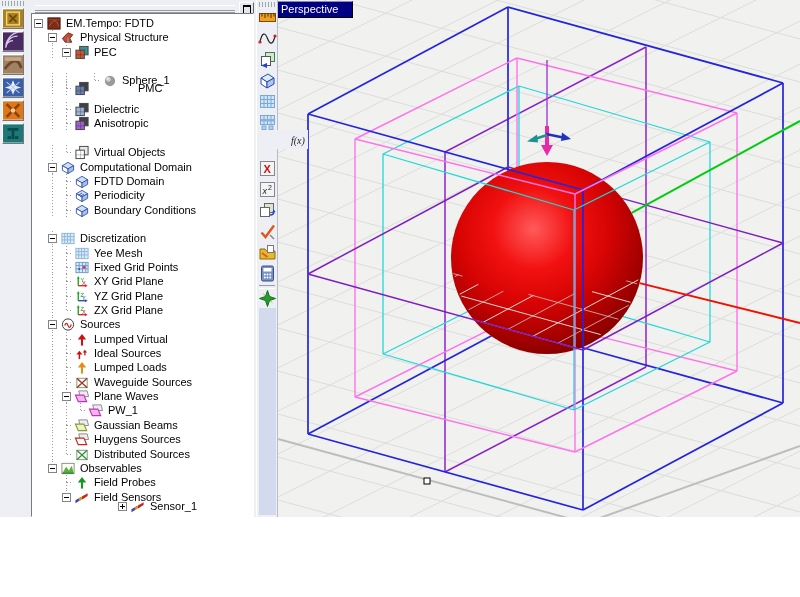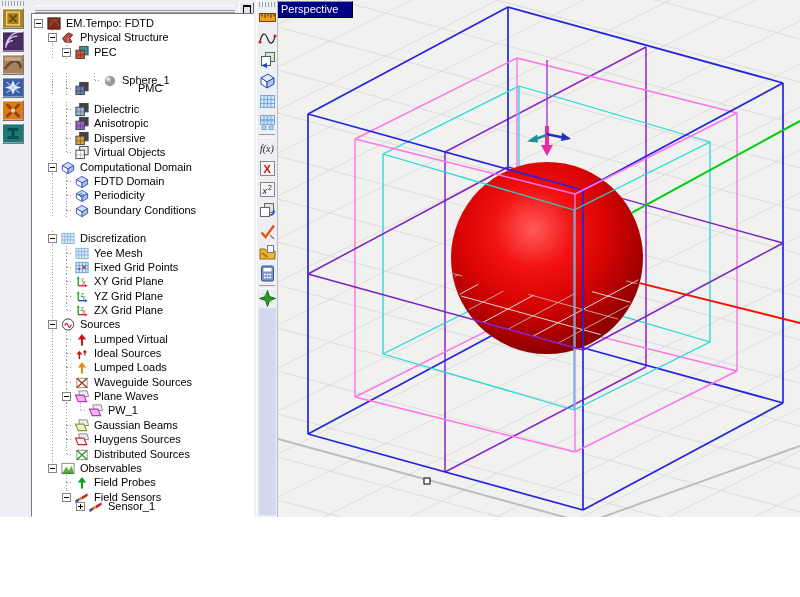--- a/index.html
+++ b/index.html
@@ -258,27 +258,20 @@
               <path d="M1.5 10.5h9M6.5 5.5v9" stroke="rgba(0,0,0,.25)"></path>
             </svg>
           </div><span class="lbl" style="margin-left: 59px;">Dielectric</span></div>
         <div class="trow" style="top: 102.45px;"><div class="vguide" style="left: 20px;"></div><div class="vguide half-t" style="left: 34px;"></div><div class="vguide half-b" style="left: 34px;"></div><div class="hstub" style="left: 35px; width: 6px;"></div><div class="ticon" style="left: 42px;">
             <svg viewBox="0 0 16 16" xmlns="http://www.w3.org/2000/svg">
               <rect x="5.5" y="1.5" width="9" height="9" fill="#404048" stroke="#444"></rect>
               <rect x="1.5" y="5.5" width="9" height="9" fill="#a060d0" stroke="#444"></rect>
               <path d="M1.5 10.5h9M6.5 5.5v9" stroke="rgba(0,0,0,.25)"></path>
             </svg>
           </div><span class="lbl" style="margin-left: 59px;">Anisotropic</span></div>
-        <div class="trow" style="top: 116.8px;"><div class="vguide" style="left: 20px;"></div><div class="vguide half-t" style="left: 34px;"></div><div class="vguide half-b" style="left: 34px;"></div><div class="hstub" style="left: 35px; width: 6px;"></div><div class="ticon" style="left: 42px;">
-            <svg viewBox="0 0 16 16" xmlns="http://www.w3.org/2000/svg">
-              <rect x="5.5" y="1.5" width="9" height="9" fill="#404048" stroke="#444"></rect>
-              <rect x="1.5" y="5.5" width="9" height="9" fill="#d8a040" stroke="#444"></rect>
-              <path d="M1.5 10.5h9M6.5 5.5v9" stroke="rgba(0,0,0,.25)"></path>
-            </svg>
-          </div><span class="lbl" style="margin-left: 59px;">Dispersive</span></div>
         <div class="trow" style="top: 131.15px;"><div class="vguide" style="left: 20px;"></div><div class="vguide half-t" style="left: 34px;"></div><div class="hstub" style="left: 35px; width: 6px;"></div><div class="ticon" style="left: 42px;">
             <svg viewBox="0 0 16 16" xmlns="http://www.w3.org/2000/svg">
               <rect x="5.5" y="1.5" width="9" height="9" fill="#e8e8e8" stroke="#444"></rect>
               <rect x="1.5" y="5.5" width="9" height="9" fill="#ffffff" stroke="#444"></rect>
               <path d="M1.5 10.5h9M6.5 5.5v9" stroke="rgba(0,0,0,.25)"></path>
             </svg>
           </div><span class="lbl" style="margin-left: 59px;">Virtual Objects</span></div>
         <div class="trow" style="top: 145.5px;"><div class="vguide half-t" style="left: 20px;"></div><div class="vguide half-b" style="left: 20px;"></div><div class="hstub" style="left: 21px; width: 6px;"></div><div class="ebox" style="left: 16px;"></div><div class="ticon" style="left: 28px;">
             <svg viewBox="0 0 16 16" xmlns="http://www.w3.org/2000/svg">
               <polygon points="2,6 8,2.5 14,6 8,9.5" fill="#cfe0f4" stroke="#3858b8"></polygon>
@@ -433,21 +426,21 @@
               <polygon points="3.5,8 8,2 12.5,8" fill="#119922"></polygon>
             </svg>
           </div><span class="lbl" style="margin-left: 59px;">Field Probes</span></div>
         <div class="trow" style="top: 475.55px;"><div class="vguide half-t" style="left: 34px;"></div><div class="hstub" style="left: 35px; width: 6px;"></div><div class="ebox" style="left: 30px;"></div><div class="ticon" style="left: 42px;">
             <svg viewBox="0 0 16 16" xmlns="http://www.w3.org/2000/svg">
               <polygon points="1,11 7,7.5 7,10.5 1,14" fill="#3a3acc"></polygon>
               <polygon points="4.5,9 10.5,5.5 10.5,8.5 4.5,12" fill="#e69500"></polygon>
               <polygon points="8,7 14,3.5 14,6.5 8,10" fill="#cc2222"></polygon>
             </svg>
           </div><span class="lbl" style="margin-left: 59px;">Field Sensors</span></div>
-        <div class="trow" style="top: 485px;"><div class="vguide half-t" style="left: 48px;"></div><div class="hstub" style="left: 49px; width: 6px;"></div><div class="ebox plus" style="left: 44px;"></div><div class="ticon" style="left: 56px;">
+        <div class="trow" style="top: 485px; margin-left: 42px;"><div class="vguide half-t" style="left: 48px;"></div><div class="hstub" style="left: 49px; width: 6px;"></div><div class="ebox plus" style="left: 44px;"></div><div class="ticon" style="left: 56px;">
             <svg viewBox="0 0 16 16" xmlns="http://www.w3.org/2000/svg">
               <polygon points="1,11 7,7.5 7,10.5 1,14" fill="#3a3acc"></polygon>
               <polygon points="4.5,9 10.5,5.5 10.5,8.5 4.5,12" fill="#e69500"></polygon>
               <polygon points="8,7 14,3.5 14,6.5 8,10" fill="#cc2222"></polygon>
             </svg>
           </div><span class="lbl" style="margin-left: 73px;">Sensor_1</span></div>
       </div>
   </div>
 
   <div id="tool-bar">
@@ -477,21 +470,21 @@
             <path d="M6 3.5v12M9.5 3.5v12M13 3.5v12M2.5 7.5h14M2.5 11.5h14" stroke="#7aaad4"></path>
           </svg></span></div>
       <div class="tool-btn" style="top: 113px;"><span><svg viewBox="0 0 19 19" xmlns="http://www.w3.org/2000/svg">
             <rect x="2.5" y="2.5" width="14" height="9" fill="#cfe4f8" stroke="#7aaad4"></rect>
             <path d="M6 2.5v9M9.5 2.5v9M13 2.5v9" stroke="#7aaad4"></path>
             <rect x="2.5" y="6" width="14" height="2.5" fill="#8ab0dc"></rect>
             <rect x="4" y="13" width="4" height="3.5" fill="#b8d0ec" stroke="#7aaad4"></rect>
             <rect x="11" y="13" width="4" height="3.5" fill="#b8d0ec" stroke="#7aaad4"></rect>
           </svg></span></div>
       <div class="tool-sep" style="top: 134px;"></div>
-      <div class="tool-btn" style="top: 138px;"><span><svg viewBox="0 0 19 19" xmlns="http://www.w3.org/2000/svg">
+      <div class="tool-btn" style="top: 130px; padding-left: 31px;"><span><svg viewBox="0 0 19 19" xmlns="http://www.w3.org/2000/svg">
             <text x="2" y="13.5" font-size="10" font-style="italic" fill="#222" font-family="Liberation Serif,serif">f(x)</text>
           </svg></span></div>
       <div class="tool-btn" style="top: 159px;"><span><svg viewBox="0 0 19 19" xmlns="http://www.w3.org/2000/svg">
             <rect x="2.5" y="2.5" width="14" height="14" fill="#f4f4f4" stroke="#888"></rect>
             <text x="5.5" y="14" font-size="11" font-weight="bold" fill="#cc1111">X</text>
           </svg></span></div>
       <div class="tool-btn" style="top: 180px;"><span><svg viewBox="0 0 19 19" xmlns="http://www.w3.org/2000/svg">
             <rect x="2.5" y="2.5" width="14" height="14" fill="#f4f4f4" stroke="#888"></rect>
             <text x="4.5" y="13.5" font-size="9" font-style="italic" fill="#222">x</text>
             <text x="10" y="9.5" font-size="7" fill="#222">2</text>

